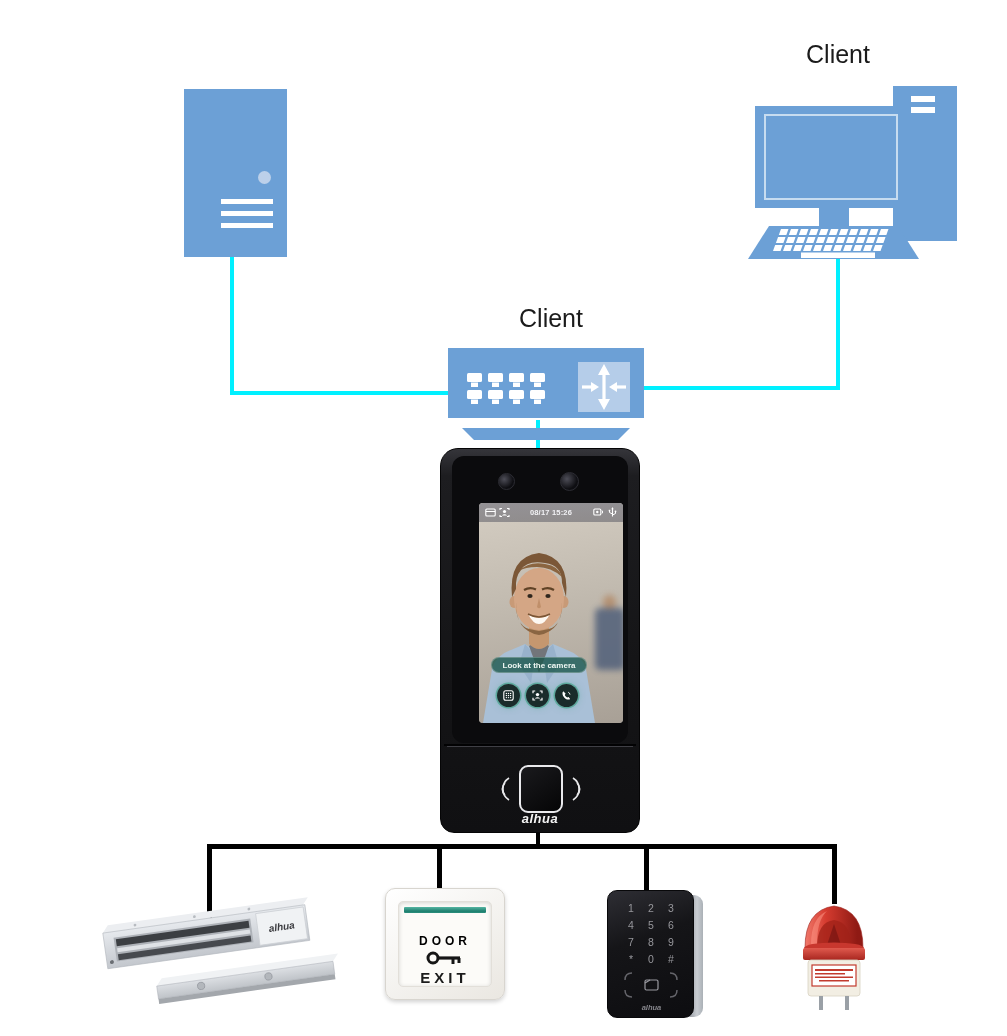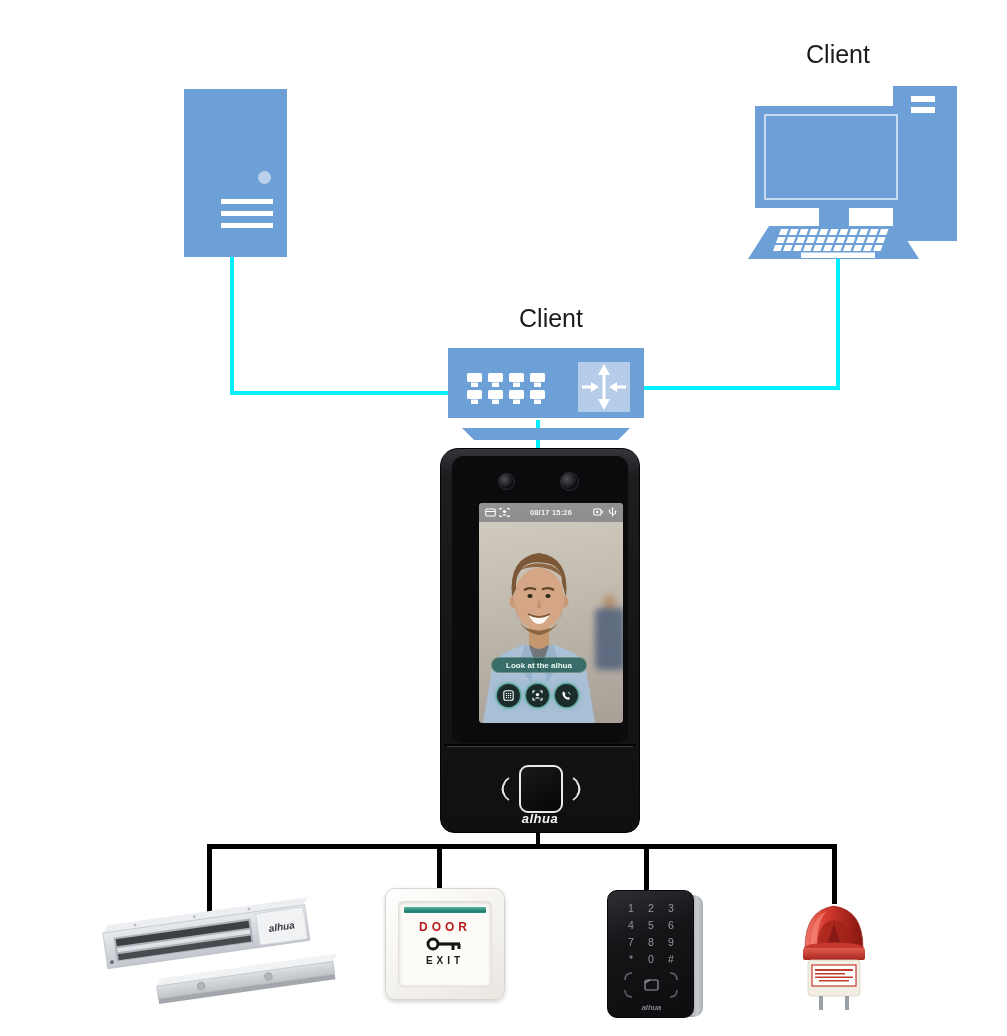--- a/index.html
+++ b/index.html
@@ -48,22 +48,22 @@
   .brand-terminal{position:absolute;left:0;bottom:6px;width:100%;text-align:center;color:#f4f4f4;
                   font-size:13px;font-weight:bold;font-style:italic;letter-spacing:.5px;}
   
   .exitbtn{position:absolute;left:385px;top:888px;width:120px;height:112px;border-radius:10px;
            background:linear-gradient(145deg,#ffffff,#eae7e1);border:1px solid #d8d5cf;
            box-shadow:0 2px 4px rgba(0,0,0,.18);box-sizing:border-box;}
   .exit-inner{position:absolute;left:12px;top:12px;right:12px;bottom:12px;background:#fcfbf8;border-radius:5px;
               border:1px solid #e2dfd9;box-shadow:inset 0 1px 4px rgba(0,0,0,.16);text-align:center;box-sizing:border-box;}
   .exit-stripe{margin:5px 5px 0;height:6px;border-radius:1px;
                background:linear-gradient(180deg,#56b5a2,#1f7f6f 70%,#2c8f7e);}
-  .exit-door{margin-top:7px;font-size:12px;font-weight:bold;letter-spacing:4px;color:#b91c1c;}
-  .exit-exit{font-size:10px;font-weight:bold;letter-spacing:4px;color:#1c1c1c;}
+  .exit-door{margin-top:21px;font-size:12px;font-weight:bold;letter-spacing:4px;color:#000000;}
+  .exit-exit{font-size:15px;font-weight:bold;letter-spacing:4px;color:#1c1c1c;}
   
   .kpd{position:absolute;left:607px;top:890px;width:96px;height:130px;}
   .kpd-side{position:absolute;right:0;top:5px;width:15px;height:122px;border-radius:0 9px 9px 0;
             background:linear-gradient(90deg,#8f939a,#c9cdd2 60%,#aab0b6);}
   .kpd-front{position:absolute;left:0;top:0;width:87px;height:128px;border-radius:10px;
              background:linear-gradient(160deg,#2e2e34 0%,#151518 38%,#0d0d10 100%);
              border:1px solid #08080a;box-sizing:border-box;}
   .kpd-grid{position:absolute;left:13px;top:9px;width:60px;display:flex;flex-wrap:wrap;}
   .kpd-key{width:20px;height:17px;line-height:17px;text-align:center;color:#97979c;font-size:10.5px;}
   .kpd-card{position:absolute;left:15px;top:80px;width:56px;height:28px;}
@@ -239,21 +239,21 @@
           <svg class="sb-ic" viewBox="0 0 11 11">
             <line x1="5.5" y1="1.5" x2="5.5" y2="9.5" stroke="#fff" stroke-width="1.1"></line>
             <polygon points="5.5,0 4.3,2.2 6.7,2.2" fill="#fff"></polygon>
             <path d="M5.5,7 L2.5,5.5 V4" fill="none" stroke="#fff" stroke-width="1"></path>
             <path d="M5.5,8 L8.5,6.5 V5" fill="none" stroke="#fff" stroke-width="1"></path>
             <rect x="1.7" y="2.8" width="1.6" height="1.4" fill="#fff"></rect>
             <circle cx="8.5" cy="4.3" r="0.9" fill="#fff"></circle>
           </svg>
         </div>
 
-        <div class="prompt-pill">Look at the alhua</div>
+        <div class="prompt-pill">Look at the camera</div>
 
         <div class="rnd-btn" style="left:18px;">
           <svg viewBox="0 0 11 11">
             <rect x="0.8" y="0.8" width="9.4" height="9.4" rx="2" fill="none" stroke="#fff" stroke-width="1.1"></rect>
             <g fill="#fff">
               <circle cx="3.4" cy="3.4" r="0.7"></circle>
                 <circle cx="5.5" cy="3.4" r="0.7"></circle>
                 <circle cx="7.6" cy="3.4" r="0.7"></circle>
               <circle cx="3.4" cy="5.5" r="0.7"></circle>
                 <circle cx="5.5" cy="5.5" r="0.7"></circle>

